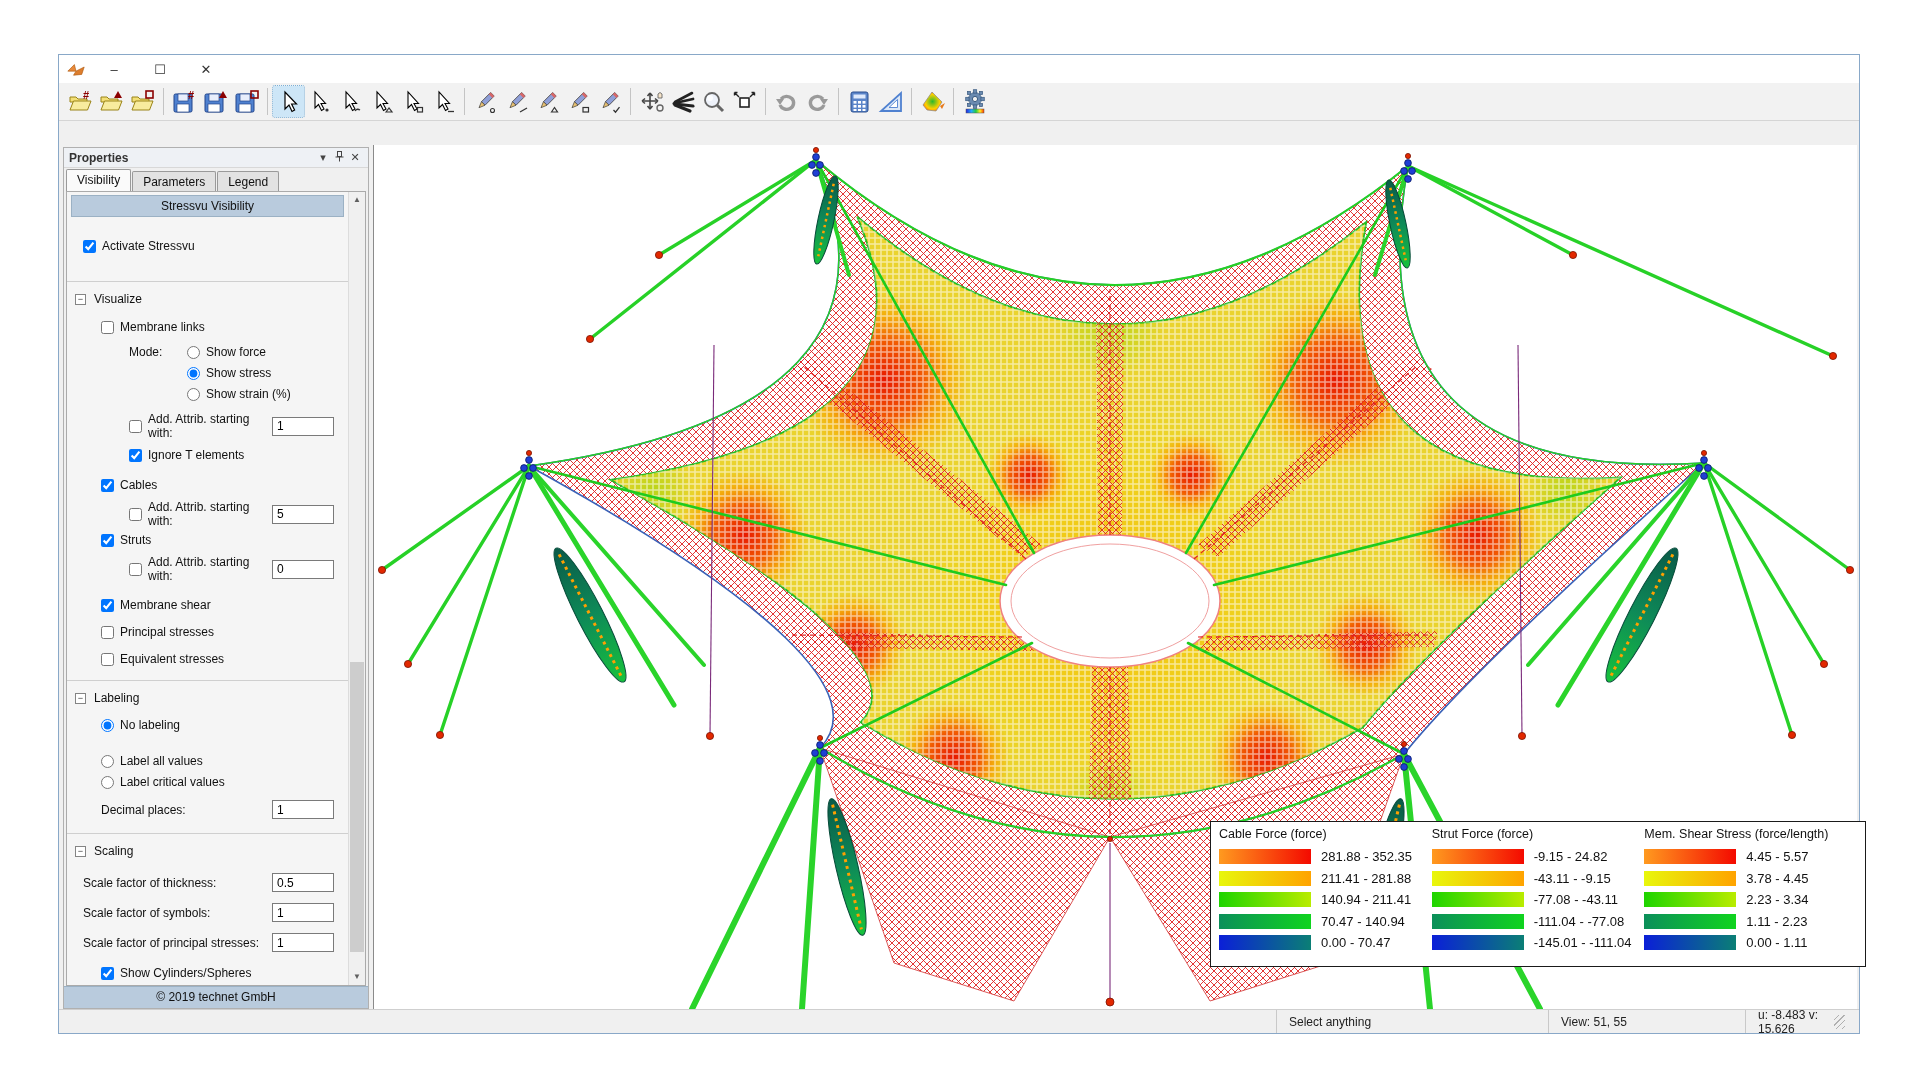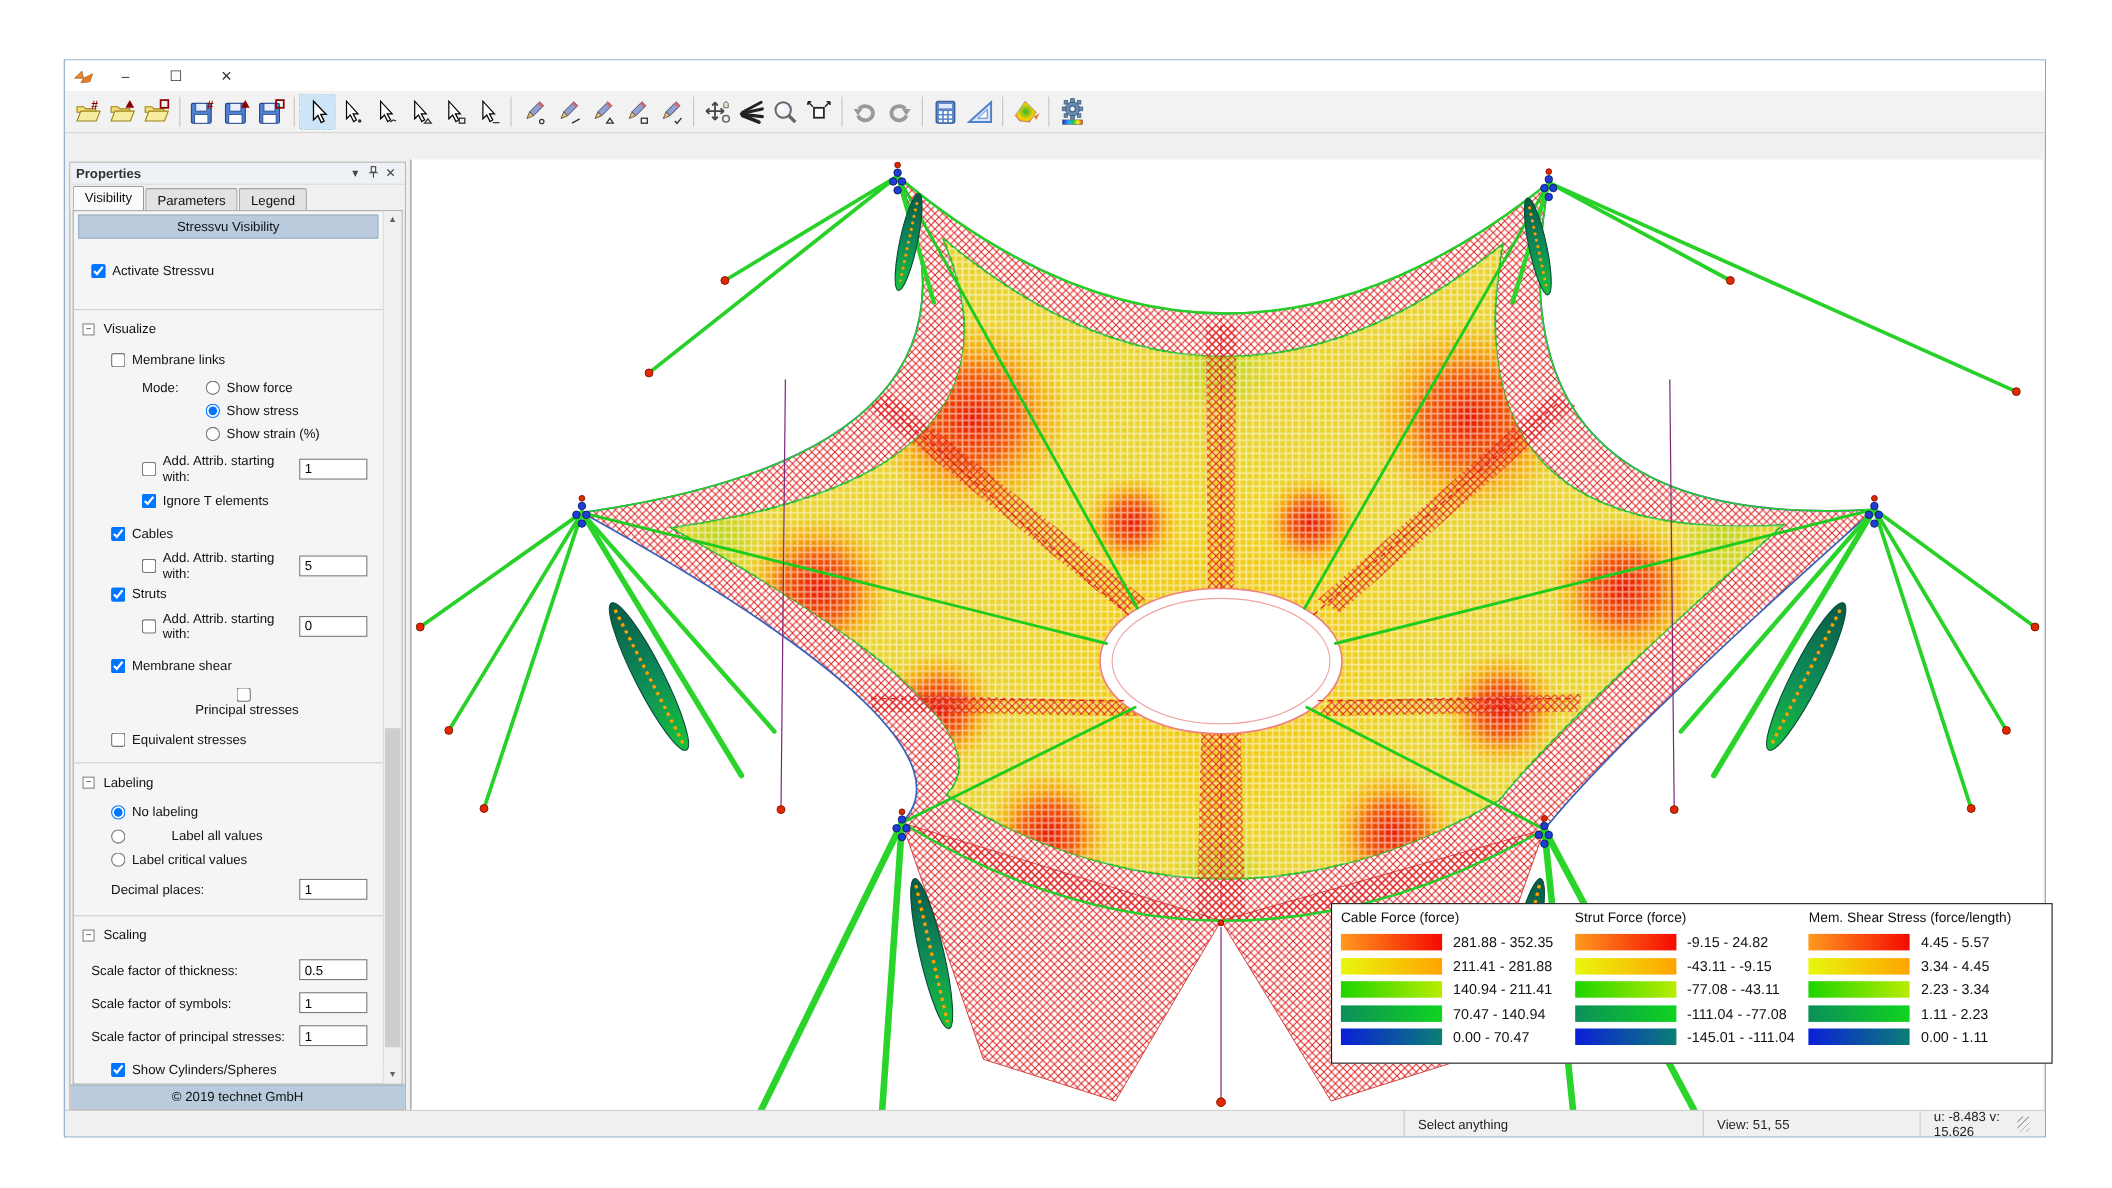--- a/index.html
+++ b/index.html
@@ -596,21 +596,21 @@
           </div>
       </div>
       <div class="legend-col">
         <div class="legend-title">Mem. Shear Stress (force/length)</div>
         <div class="legend-row">
             <span class="legend-swatch" style="background: linear-gradient(90deg, rgb(255, 154, 31), rgb(244, 10, 0));"></span>
             <span class="legend-range">4.45 - 5.57</span>
           </div>
         <div class="legend-row">
             <span class="legend-swatch" style="background: linear-gradient(90deg, rgb(232, 247, 12), rgb(255, 163, 0));"></span>
-            <span class="legend-range">3.34 - 4.45</span>
+            <span class="legend-range">3.78 - 4.45</span>
           </div>
         <div class="legend-row">
             <span class="legend-swatch" style="background: linear-gradient(90deg, rgb(30, 212, 0), rgb(185, 236, 0));"></span>
             <span class="legend-range">2.23 - 3.34</span>
           </div>
         <div class="legend-row">
             <span class="legend-swatch" style="background: linear-gradient(90deg, rgb(11, 143, 90), rgb(16, 212, 30));"></span>
             <span class="legend-range">1.11 - 2.23</span>
           </div>
         <div class="legend-row">
@@ -701,40 +701,40 @@
         <div class="row ind3" style="margin-top:8px;">
           <input type="checkbox" style="">
           <span>Add. Attrib. starting with:</span>
           <input class="tb" type="text" value="0" style="">
         </div>
 
         <label class="row ind2" style="margin-top:15px;">
           <input type="checkbox" checked="" style="">
           <span>Membrane shear</span>
         </label>
-        <label class="row ind2" style="margin-top:13px;flex-direction:column;">
+        <label class="row ind2" style="margin-top:13px;">
           <input type="checkbox" style="">
           <span>Principal stresses</span>
         </label>
         <label class="row ind2" style="margin-top:13px;">
           <input type="checkbox" style="">
           <span>Equivalent stresses</span>
         </label>
 
         <div class="hr"></div>
 
         <div class="row section">
           <span class="expander">−</span>
           <span>Labeling</span>
         </div>
         <label class="row ind2" style="margin-top:13px;">
           <input type="radio" name="labeling" checked="" style="">
           <span>No labeling</span>
         </label>
-        <label class="row ind2" style="margin-top:8px;gap:36px;">
+        <label class="row ind2" style="margin-top:22px;">
           <input type="radio" name="labeling" style="">
           <span>Label all values</span>
         </label>
         <label class="row ind2" style="margin-top:7px;">
           <input type="radio" name="labeling" style="">
           <span>Label critical values</span>
         </label>
         <div class="row ind2" style="margin-top:11px;">
           <span>Decimal places:</span>
           <input class="tb" type="text" value="1" style="">

